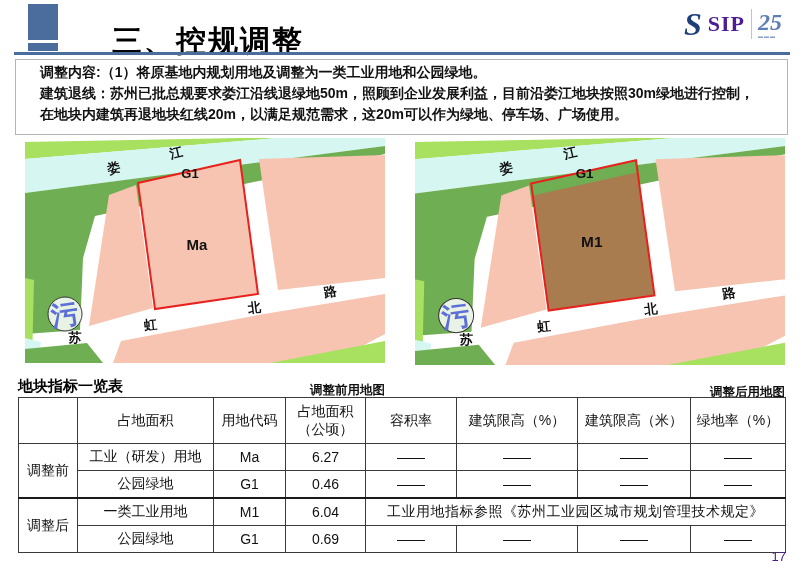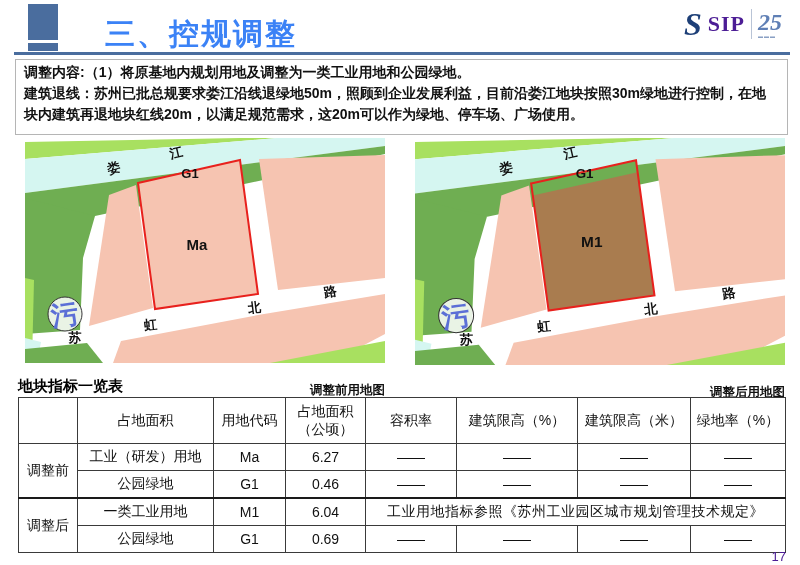--- a/index.html
+++ b/index.html
@@ -4,31 +4,31 @@
 <style>
   html,body{margin:0;padding:0;background:#888;}
   .slide{
     position:relative;width:800px;height:565px;background:#fff;
     font-family:"Liberation Sans","DejaVu Sans",sans-serif;overflow:hidden;
     border-bottom:4px solid #d8d8d8;margin:0 auto;
   }
   
   .hdr-sq{position:absolute;left:28px;top:4px;width:30px;height:36px;background:#4a6d9e;}
   .hdr-bar{position:absolute;left:28px;top:43px;width:30px;height:8px;background:#4a6d9e;}
-  .hdr-title{position:absolute;left:95px;top:4px;margin:10px;font-size:30px;font-weight:bold;color:#3b82f6;letter-spacing:2px;}
+  .hdr-title{position:absolute;left:95px;top:4px;margin:17px;font-size:30px;font-weight:bold;color:#000000;letter-spacing:2px;}
   .hdr-rule{position:absolute;left:14px;top:52px;width:776px;height:3px;background:#4a6d9e;}
   .logo{position:absolute;right:18px;top:8px;display:flex;align-items:center;gap:6px;}
   .logo .s-glyph{font-family:"Liberation Serif","DejaVu Serif",serif;font-style:italic;font-weight:bold;font-size:32px;color:#1d3f77;line-height:1;}
   .logo .sip-text{font-family:"Liberation Serif","DejaVu Serif",serif;font-weight:bold;font-size:22px;color:#4c1d95;letter-spacing:1px;}
   .logo .logo-div{width:1px;height:30px;background:#b9c4d6;}
   .logo .anniv{font-family:"Liberation Serif","DejaVu Serif",serif;font-style:italic;font-weight:bold;font-size:24px;color:#5f7fb5;line-height:1;}
   .logo .anniv small{display:block;font-size:5px;letter-spacing:1px;color:#8aa0c4;font-style:normal;}
   
   .intro{position:absolute;left:15px;top:59px;width:773px;height:76px;box-sizing:border-box;
-    border:1px solid #b5b5b5;padding:2px 8px;}
+    border:1px solid #b5b5b5;padding:2px 24px;}
   .intro p{margin:0;font-size:14px;font-weight:bold;color:#111;line-height:1.5;}
   
   figure{margin:0;position:absolute;}
   figure.before{left:25px;top:138px;width:360px;}
   figure.after{left:415px;top:138px;width:370px;}
   figure svg{display:block;}
   figcaption{font-size:12.5px;font-weight:bold;color:#111;text-align:right;margin-top:19px;}
   .maptext{font-weight:bold;fill:#111;}
   
   .tbl-title{position:absolute;left:18px;top:377px;margin:0;font-size:15px;font-weight:bold;color:#000;}

